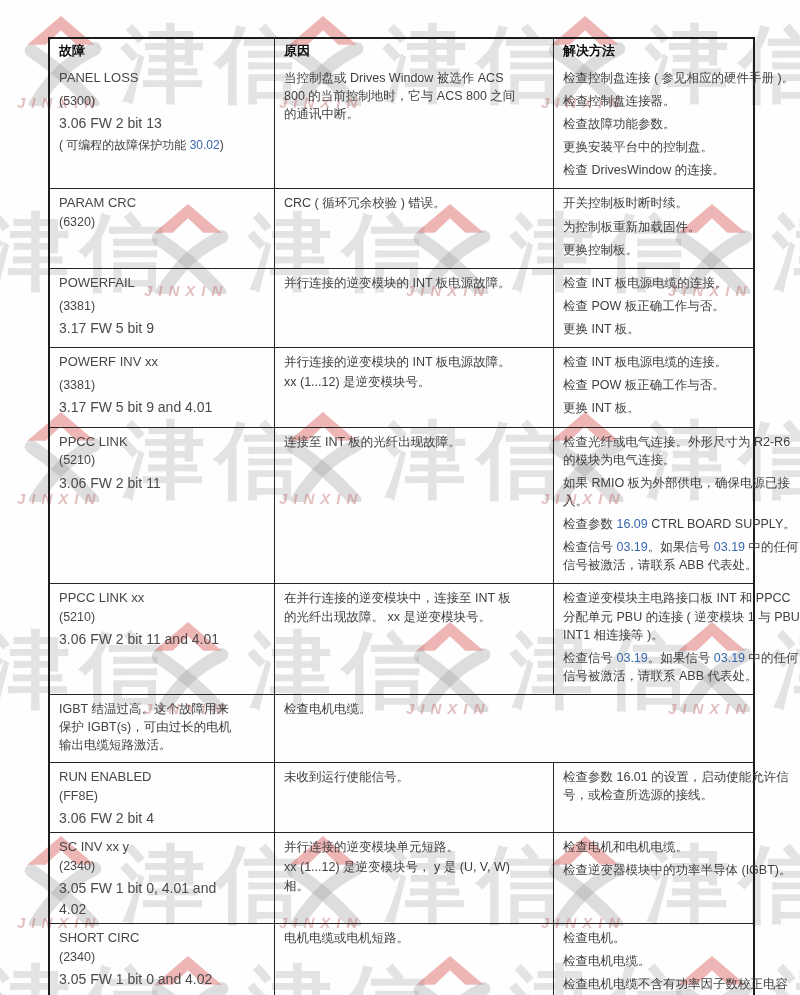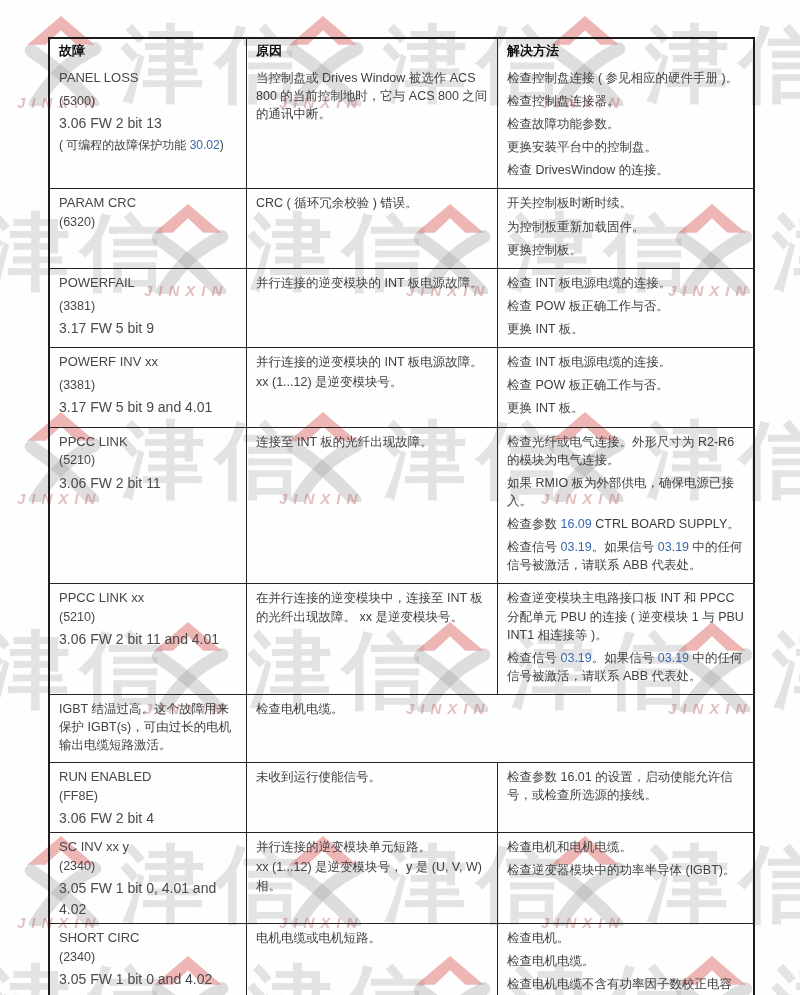--- a/index.html
+++ b/index.html
@@ -20,21 +20,21 @@
   }
   .wm-en {
     position:absolute; left:2px; top:86px; font-style:italic; font-weight:bold;
     font-size:15px; letter-spacing:6px; color:rgba(190,105,105,0.42);
   }
   
   .tbl {
     position:absolute; left:48px; top:37px; width:707px; z-index:1;
     border:2px solid #1c1c1c; background:transparent;
   }
-  .trow { display:grid; grid-template-columns:196px 251px 256px; border-top:1px solid #242424; }
+  .trow { display:grid; grid-template-columns:196px 251px 256px; border-top:1px solid #242424;gap:28px; }
   .trow:first-child { border-top:none; }
   .cell { padding:5px 9px 4px 9px; border-left:1px solid #242424; font-size:12.5px; line-height:1.45; }
   .cell:first-child { border-left:none; }
   .thead { min-height:22px; }
   .thead .cell { padding:3px 9px; font-weight:bold; font-size:13px; color:#0f0f0f; }
   .row-0{min-height:112px} .row-1{min-height:66px} .row-2{min-height:73px}
   .row-3{min-height:68px}  .row-4{min-height:137px} .row-5{min-height:92px}
   .row-6{min-height:68px}  .row-7{min-height:67px}  .row-8{min-height:78px}
   .row-9{min-height:108px}
   .fault-name { font-size:13px; color:#474747; }

